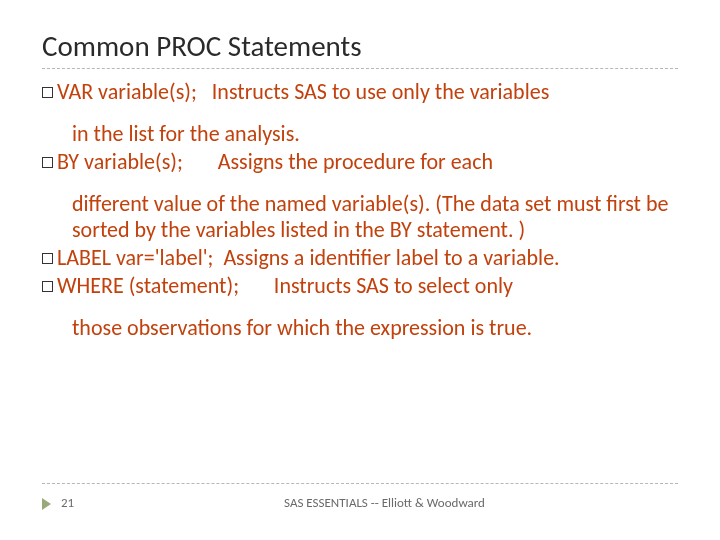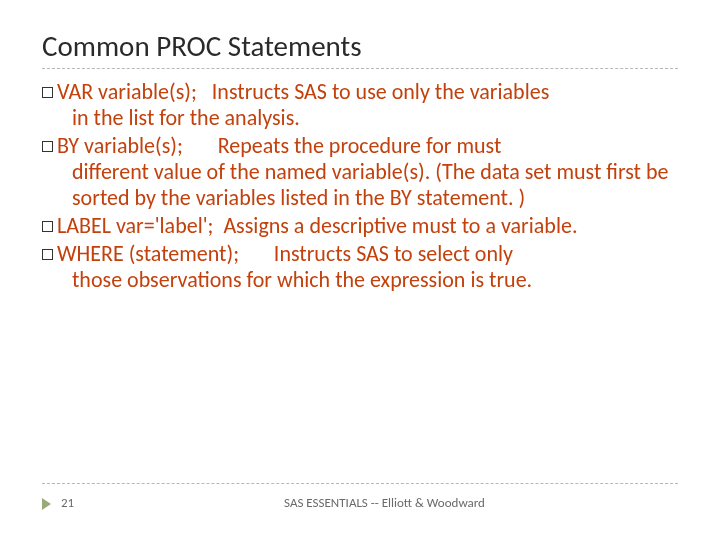--- a/index.html
+++ b/index.html
@@ -41,20 +41,21 @@
     border: 1.4px solid #333;
     vertical-align: 1px;
     margin-right: 4px;
   }
   .keyword {
     font-weight: 400;
   }
   .desc-cont {
     display: block;
     padding-left: 30px;
+    margin-top: 16px;
   }
   .footer-rule {
     position: absolute;
     left: 42px;
     right: 42px;
     bottom: 56px;
     border: none;
     border-top: 1.5px dashed #b7b7b7;
   }
   .footer {
@@ -92,31 +93,31 @@
 
     <div class="entry">
       <span class="bullet-row">
         <span class="box"></span><span class="keyword">VAR variable(s);</span><span>&nbsp;&nbsp;&nbsp;</span><span>Instructs SAS to use only the variables</span>
       </span>
       <span class="desc-cont">in the list for the analysis.</span>
     </div>
 
     <div class="entry">
       <span class="bullet-row">
-        <span class="box"></span><span class="keyword">BY variable(s);</span><span>&nbsp;&nbsp;&nbsp;&nbsp;&nbsp;&nbsp;&nbsp;</span><span>Repeats the procedure for must</span>
+        <span class="box"></span><span class="keyword">BY variable(s);</span><span>&nbsp;&nbsp;&nbsp;&nbsp;&nbsp;&nbsp;&nbsp;</span><span>Assigns the procedure for each</span>
       </span>
       <span class="desc-cont">different value of the named variable(s). (The data set must first be sorted by the variables listed in the BY statement. )</span>
     </div>
 
     <div class="entry">
     </div>
 
     <div class="entry">
       <span class="bullet-row">
-        <span class="box"></span><span class="keyword">LABEL var='label';</span><span>&nbsp;&nbsp;</span><span>Assigns a descriptive must to a variable.</span>
+        <span class="box"></span><span class="keyword">LABEL var='label';</span><span>&nbsp;&nbsp;</span><span>Assigns a identifier label to a variable.</span>
       </span>
     </div>
 
     <div class="entry">
       <span class="bullet-row">
         <span class="box"></span><span class="keyword">WHERE (statement);</span><span>&nbsp;&nbsp;&nbsp;&nbsp;&nbsp;&nbsp;&nbsp;</span><span>Instructs SAS to select only</span>
       </span>
       <span class="desc-cont">those observations for which the expression is true.</span>
     </div>
 

